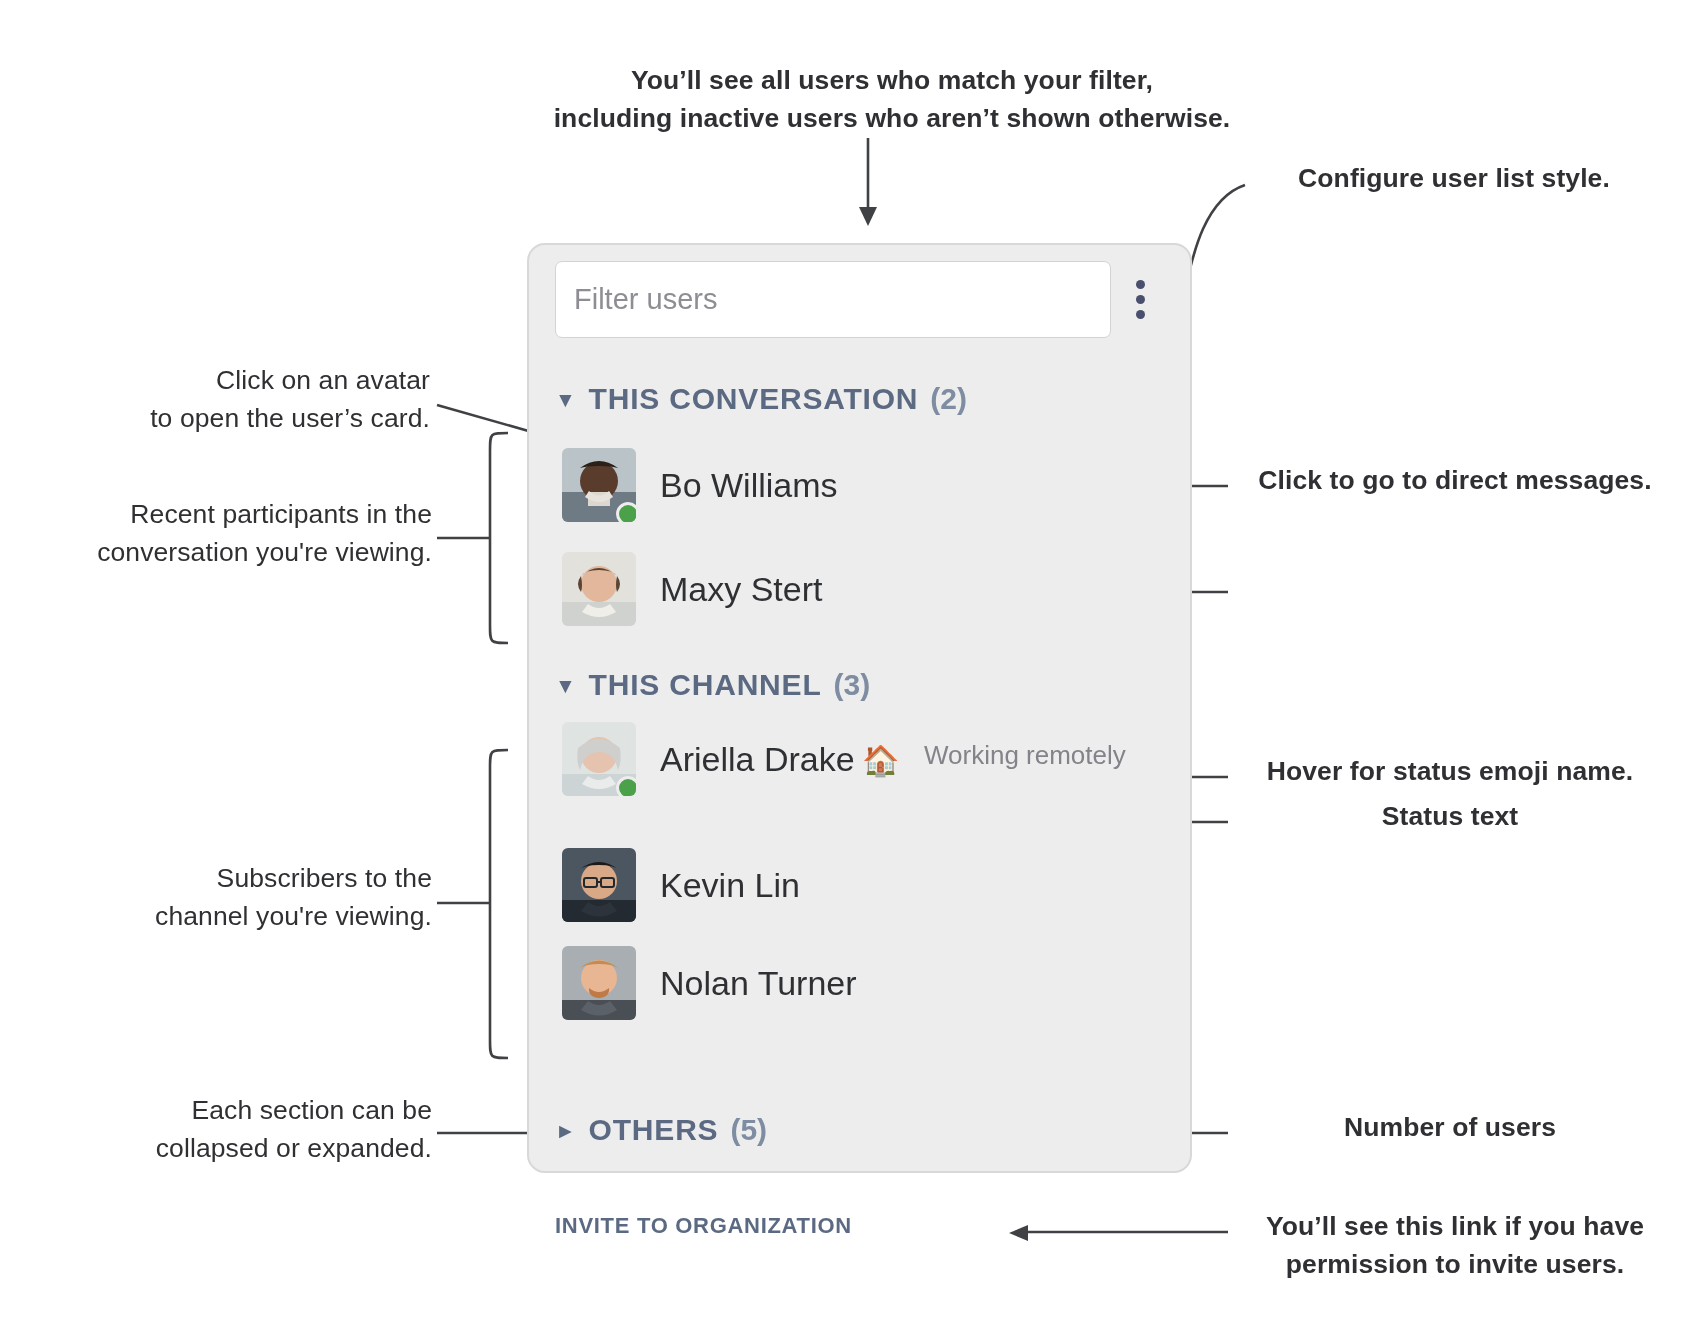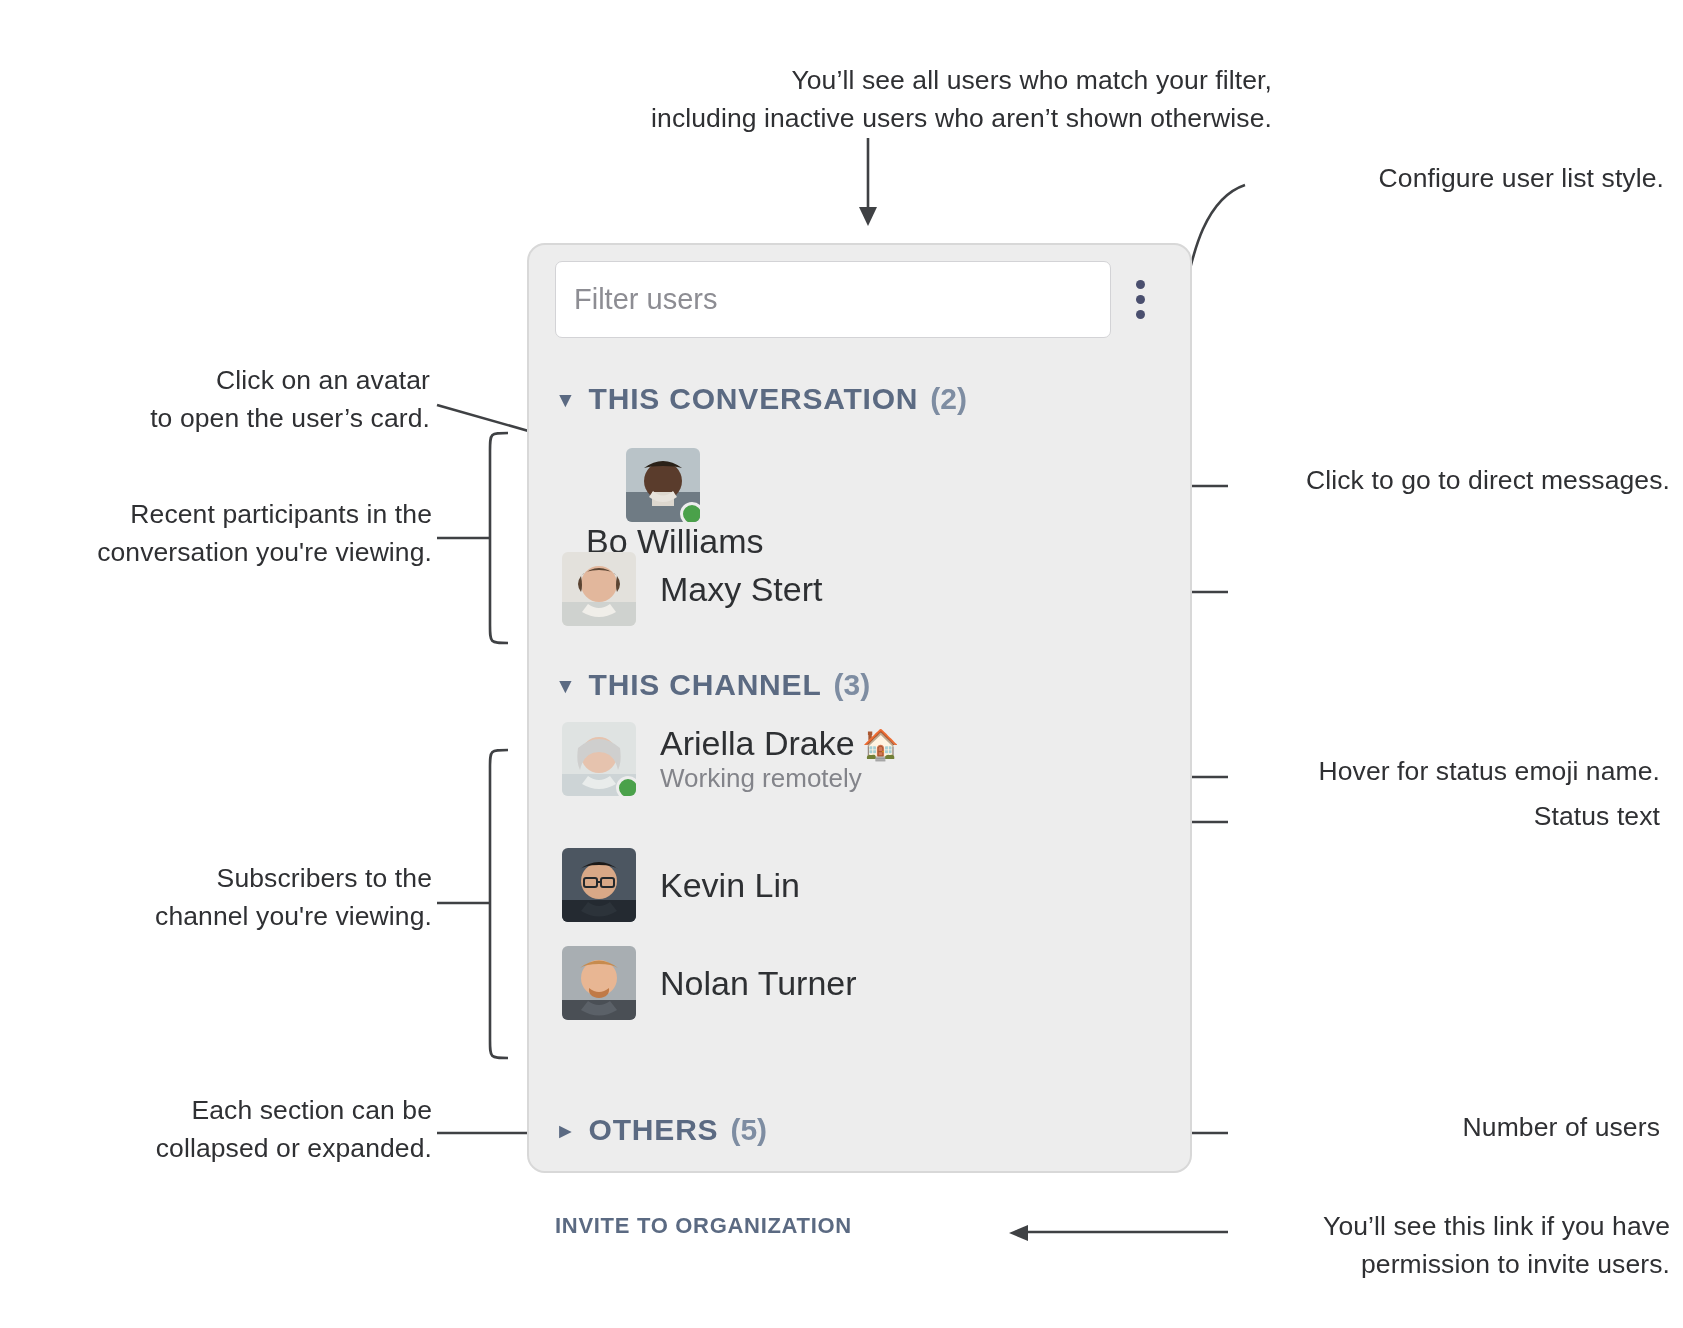--- a/index.html
+++ b/index.html
@@ -14,21 +14,21 @@
 
   
   .anno {
     position: absolute;
     color: #2f3033;
     font-size: 26.5px;
     line-height: 1.42;
     white-space: pre-line;
     letter-spacing: 0.1px;
   }
-  .anno.right { text-align: right; }
+  .anno.right { text-align: center; font-weight: bold; }
   .anno.left  { text-align: right; }
 
   
   #lines { position: absolute; left: 0; top: 0; width: 1683px; height: 1328px; pointer-events: none; }
   .panel-box {
     position: absolute;
     left: 527px; top: 243px;
     width: 665px; height: 930px;
     background: #ededed;
     border: 2px solid #d8d8d8;
@@ -100,21 +100,21 @@
     color: #2e3033;
     white-space: nowrap;
   }
   .uname .emoji { font-size: 30px; margin-left: 8px; }
   .ustatus {
     margin-left: 24px;
     font-size: 26px;
     color: #83848a;
     white-space: nowrap;
   }
-  .stacked { display: flex; flex-direction: column; justify-content: flex-end; }
+  .stacked { display: flex; flex-direction: row; justify-content: flex-end; }
 
   .invite-link {
     position: absolute;
     left: 555px; top: 1113px;
     color: #5b6a82;
     font-weight: bold;
     font-size: 22px;
     letter-spacing: 0.7px;
     cursor: pointer;
   }
@@ -207,21 +207,21 @@
         <i></i>
     </div>
   </div>
 
   <div class="section-head" style="left:555px; top:382px;">
     <span class="tri">▼</span>
     <span>THIS CONVERSATION</span>
     <span class="cnt">(2)</span>
   </div>
 
-  <div class="user-row" style="left:562px; top:448px;flex-direction:column;">
+  <div class="user-row" style="left:562px; top:448px;">
     <div class="avatar">
       <svg class="face" viewBox="0 0 74 74">
         <rect width="74" height="74" fill="#b9c3c8"></rect>
         <rect y="44" width="74" height="30" fill="#6f7b84"></rect>
         <circle cx="37" cy="33" r="19" fill="#5a3c2c"></circle>
         <path d="M18 20 q19 -14 38 0 q-6 -2 -19 -2 q-13 0 -19 2z" fill="#2a2118"></path>
         <rect x="26" y="44" width="22" height="14" fill="#ddd8cf"></rect>
         <path d="M27 43 q10 9 20 0 l4 6 q-14 10 -28 0z" fill="#e7e3dc"></path>
       </svg>
       <div class="dot"></div>

